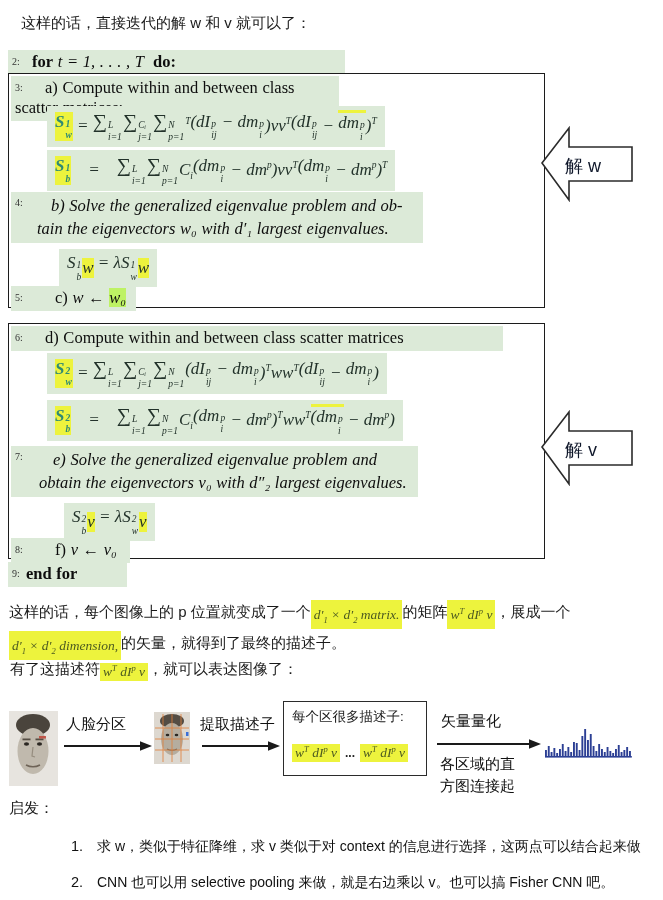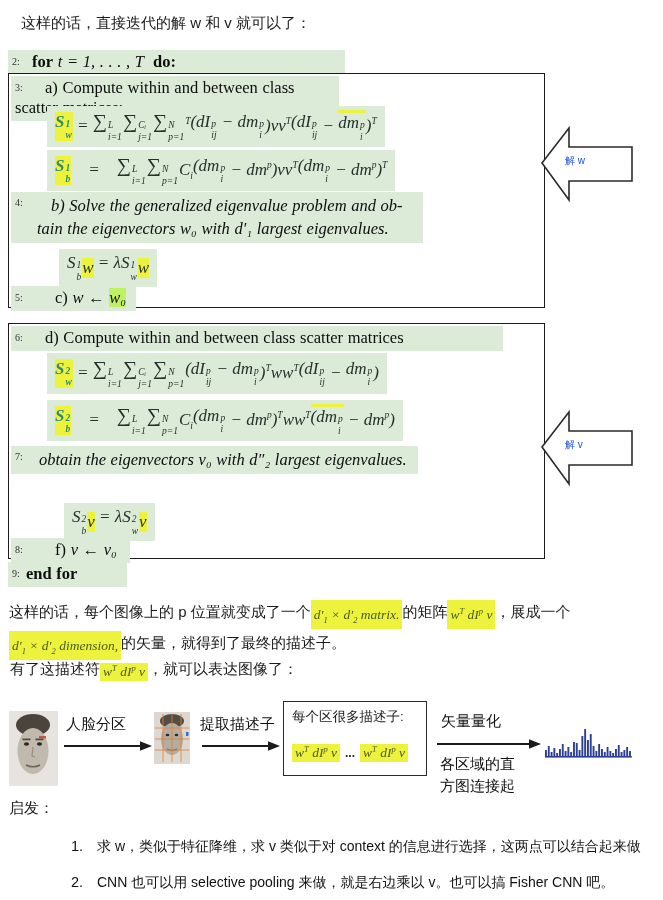--- a/index.html
+++ b/index.html
@@ -27,21 +27,21 @@
   .frow sup,.frow sub{font-size:9.5px;}
   .ihl{background:#bef264;}
   .fi{font-style:italic;}
   
   .ychip{background:#edf33d;font-family:"Liberation Serif",serif;font-style:italic;font-size:13.5px;
          color:#4c5a20;padding:1px 3px;display:inline-flex;align-items:center;vertical-align:-2px;}
   .ychip sup,.ychip sub{font-size:8.5px;}
   .pline{line-height:27px;white-space:nowrap;}
   
   .big-arrow{position:absolute;}
-  .arrow-label{position:absolute;font-size:10px;color:#1d4ed8;white-space:nowrap;text-align:right;}
+  .arrow-label{position:absolute;font-size:18px;color:#0f172a;white-space:nowrap;text-align:right;}
   
   .dlabel{position:absolute;font-size:15px;color:#111;white-space:nowrap;}
   .desc-box{position:absolute;border:1.6px solid #2b2b2b;background:#fff;box-sizing:border-box;}
   .dots{font-size:12px;font-weight:bold;margin:0 5px;color:#222;}
   
   .note-num{position:absolute;font-size:14.5px;color:#111;}
   .note-text{position:absolute;font-size:14px;color:#111;white-space:nowrap;}
 </style>
 </head>
 <body>
@@ -130,20 +130,21 @@
         <span class="fseg">(dm<span class="supsub"><span>p</span><span>i</span></span></span>
         <span class="fseg"> − dm<sup>p</sup></span>
         <span class="fseg">)<sup>T</sup></span>
         <span class="fseg">ww<sup>T</sup></span>
         <span class="fseg ytick">(dm<span class="supsub"><span>p</span><span>i</span></span></span>
         <span class="fseg"> − dm<sup>p</sup></span>
         <span class="fseg">)</span>
       </div>
     <div class="chip" style="left:2px;top:122px;width:407px;">
       <span class="lnum" style="position:absolute;left:4px;top:5px;">7:</span>
+      <div class="atext ln" style="padding-left:38px;">e) Solve the generalized eigenvalue problem and</div>
       <div class="atext ln" style="padding-left:24px;">obtain the eigenvectors v₀ with d″₂ largest eigenvalues.</div>
     </div>
     <div class="frow" style="left:55px;top:179px;">
         <span class="fseg">S<span class="supsub"><span>2</span><span>b</span></span></span>
         <span class="fseg yhl">v</span>
         <span class="fseg"> = λS<span class="supsub"><span>2</span><span>w</span></span></span>
         <span class="fseg yhl">v</span>
       </div>
     <div class="chip" style="left:2px;top:214px;width:119px;">
       <span class="lnum" style="width:40px;">8:</span><span class="atext"><span>f) </span><span class="fi">v ← v₀</span></span>

